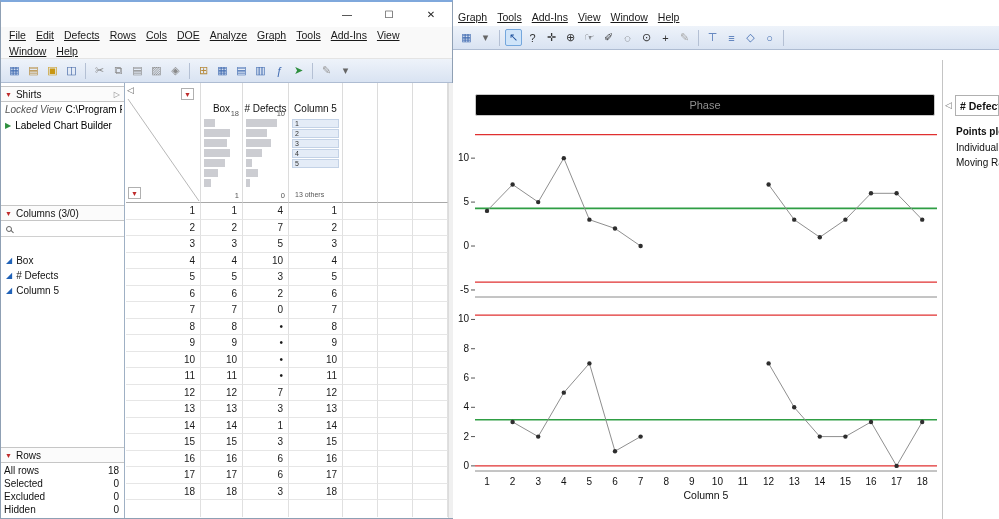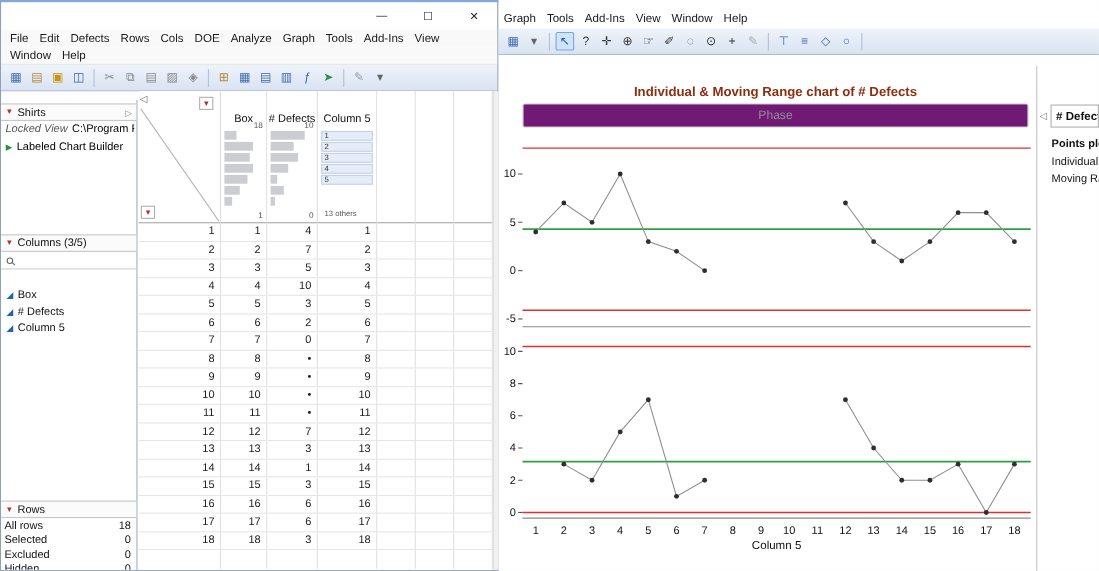--- a/index.html
+++ b/index.html
@@ -13,31 +13,31 @@
   .appicon { width:14px; height:14px; background:#e8601a; border-radius:2px; position:relative; flex:0 0 auto; }
   .appicon::after { content:""; position:absolute; left:4px; top:3px; width:6px; height:8px; background:#fff; border-radius:1px; }
   .winbtn { position:absolute; top:0; width:42px; height:25px; display:flex; align-items:center; justify-content:center;
             font-size:10px; color:#222; }
   .winbtn.min { right:84px; } .winbtn.max { right:42px; } .winbtn.cls { right:0; }
 
   .menubar { position:absolute; left:0; right:0; display:flex; align-items:center; padding-left:3px;
              background:#f9f9f9; font-size:10.5px; color:#1a1a1a; }
   #lmenu1 { top:25px; height:16px; }
   #lmenu2 { top:41px; height:16px; border-bottom:1px solid #e4e4e4; }
-  .mi { padding:0 5px; white-space:nowrap; }
+  .mi { padding:0 5px; white-space:nowrap;text-decoration:underline; }
 
   .toolbar { position:absolute; left:0; right:0; height:24px; display:flex; align-items:center; padding-left:4px;
              background:linear-gradient(#eef3fa,#d9e3f2); border-bottom:1px solid #aebcd2; }
   #ltoolbar { top:57px; }
   .ticon { width:17px; height:17px; display:flex; align-items:center; justify-content:center; font-size:11px;
            margin:0 1px; border-radius:2px; }
   .ticon.sel { background:#cfe4f9; border:1px solid #74a7dd; }
   .tsep { width:1px; height:16px; background:#b4c0d4; margin:0 4px; }
 
-  .sidebar { position:absolute; left:0; top:89px; width:124px; bottom:0; background:#fff;
+  .sidebar { position:absolute; left:0; top:81px; width:124px; bottom:0; background:#fff;
              border-right:1px solid #9fb0c4; font-size:10px; overflow:hidden; }
   .phead { position:absolute; left:0; right:0; height:16px; display:flex; align-items:center; gap:4px; padding:0 4px;
            border-top:1px solid #c6c6c6; border-bottom:1px solid #c6c6c6; background:#fbfbfb; color:#111; }
   .redtri { color:#bf2b2b; font-size:7px; }
   .s-expand { margin-left:auto; color:#888; font-size:8px; }
   .p-shirts-head { top:3px; }
   .p-locked { position:absolute; top:21px; left:4px; right:2px; height:13px; white-space:nowrap; overflow:hidden; }
   .lockedlbl { font-style:italic; color:#555; margin-right:4px; }
   .p-ccb { position:absolute; top:35px; left:4px; right:2px; height:14px; display:flex; align-items:center; gap:4px;
            white-space:nowrap; overflow:hidden; }
@@ -80,21 +80,21 @@
   .gc.num, .gc.val { text-align:right; padding-right:5px; }
   .gc.fillc { border-bottom:none; }
   .vscroll { position:absolute; left:447px; top:81px; width:5px; bottom:0; background:#f0f0f0; border-left:1px solid #dcdcdc; }
 
   
   .rw { position:absolute; left:453px; top:0; width:546px; height:519px; background:#fff; z-index:1; }
   #rmenu { position:absolute; top:8px; left:0; right:0; height:18px; display:flex; align-items:center;
            background:#fff; font-size:10.5px; color:#1a1a1a; }
   #rtoolbar { top:26px; }
   .rtitle { position:absolute; top:76px; left:22px; width:460px; text-align:center; font-weight:bold; font-size:12px; }
-  .phasebar { position:absolute; top:94px; left:22px; width:460px; height:22px; background:#701a75;
+  .phasebar { position:absolute; top:94px; left:22px; width:460px; height:22px; background:#000000;
               border:1px solid #c8c8c8; border-radius:2px; display:flex; align-items:center; justify-content:center;
               font-size:11px; color:#909090; }
   #chart1 { position:absolute; left:2px; top:121px; }
   #chart2 { position:absolute; left:2px; top:303px; }
   svg text { font-family:"Liberation Sans",sans-serif; }
   .vdivider { position:absolute; left:489px; top:60px; bottom:0; width:1px; background:#c4c4c4; }
   .sidecollapse { position:absolute; left:492px; top:100px; font-size:9px; color:#777; }
   .defbox { position:absolute; left:502px; top:95px; width:44px; height:21px; border:1px solid #b0b0b0; background:#fff;
             display:flex; align-items:center; padding-left:4px; font-weight:bold; font-size:10.5px; white-space:nowrap;
             overflow:hidden; color:#111; }
@@ -158,21 +158,21 @@
     </div>
     <div class="p-locked">
       <span class="lockedlbl">Locked View</span><span>C:\Program Files</span>
     </div>
     <div class="p-ccb">
       <span class="greentri">▶</span>
       <span>Labeled Chart Builder</span>
     </div>
     <div class="phead p-cols-head">
       <span class="redtri">▼</span>
-      <span>Columns (3/5)</span>
+      <span>Columns (3/0)</span>
     </div>
     <div class="p-search">
       <span class="mag"></span>
     </div>
     <div id="colslist">
         <div class="colitem">
           <span class="colicon">◢</span>
           <span>Box</span>
         </div>
         <div class="colitem">
@@ -434,21 +434,20 @@
       <span class="ticon" style="color: rgb(51, 51, 51);">+</span>
       <span class="ticon" style="color: rgb(170, 170, 170);">✎</span>
       <span class="tsep"></span>
       <span class="ticon" style="color: rgb(63, 106, 176);">⊤</span>
       <span class="ticon" style="color: rgb(63, 106, 176);">≡</span>
       <span class="ticon" style="color: rgb(63, 106, 176);">◇</span>
       <span class="ticon" style="color: rgb(63, 106, 176);">○</span>
       <span class="tsep"></span>
     </div>
 
-  <div class="rtitle" style="color: rgb(139, 46, 18);">Individual &amp; Moving Range chart of # Defects</div>
   <div class="phasebar">
     <span>Phase</span>
   </div>
 
   <svg id="chart1" width="488" height="180">
       <line x1="20" y1="13.687878787878788" x2="482" y2="13.687878787878788" stroke="#e03030" stroke-width="1.3"></line>
       <line x1="20" y1="161.06060606060606" x2="482" y2="161.06060606060606" stroke="#e03030" stroke-width="1.3"></line>
       <line x1="20" y1="87.33030303030303" x2="482" y2="87.33030303030303" stroke="#2f9e44" stroke-width="1.6"></line>
       <line x1="20" y1="176" x2="482" y2="176" stroke="#8a8a8a" stroke-width="1"></line>
       <line x1="16" x2="20" y1="168.96969696969697" y2="168.96969696969697" stroke="#555"></line>

